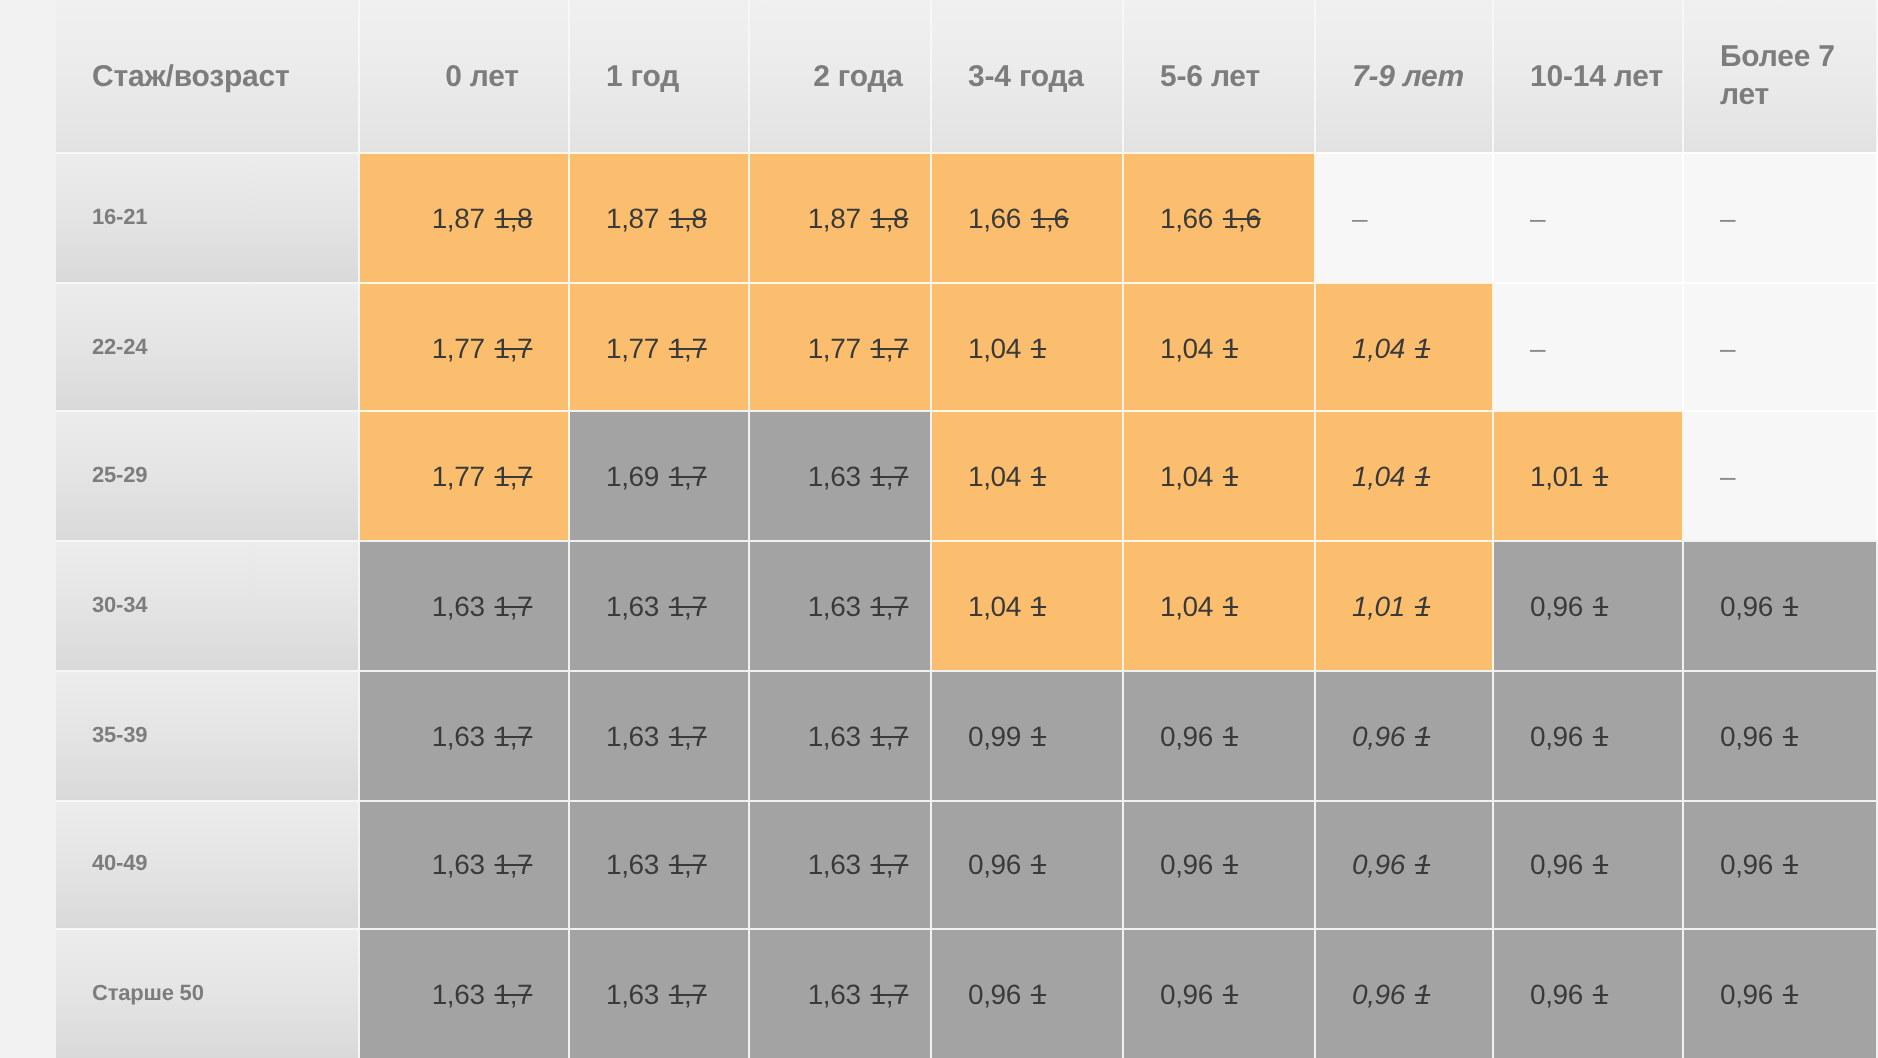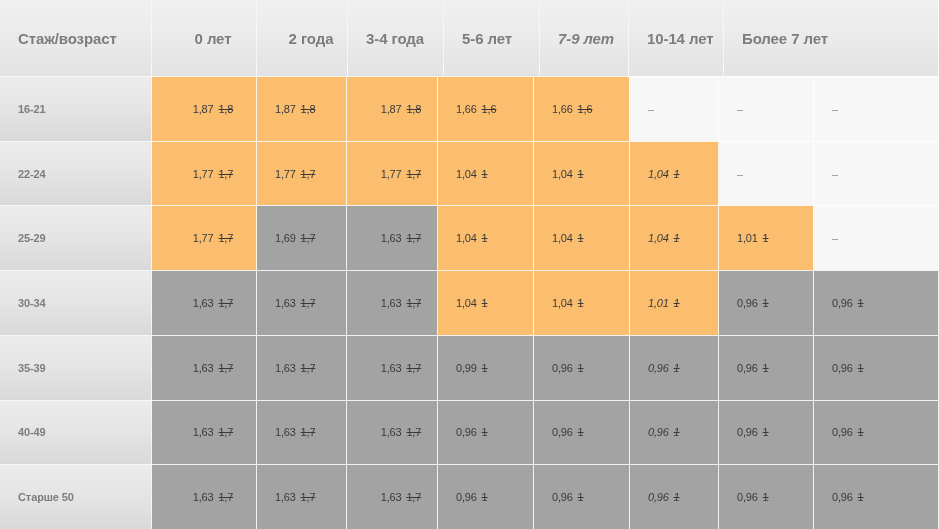--- a/index.html
+++ b/index.html
@@ -12,21 +12,21 @@
   #table-root{
     width:939px;height:529px;
     display:flex;flex-direction:column;
     box-sizing:border-box;
   }
   .row{display:flex;width:100%;}
   .header-row{height:76px;flex:0 0 76px;}
   .data-row{flex:1 1 0;min-height:0;}
 
   
-  .c0{flex:0 0 152px;}
+  .c0{flex:0 0 152px;margin-left:28px;}
   .c1{flex:0 0 105px;justify-content:center;}
   .c2{flex:0 0 90px;}
   .c3{flex:0 0 91px;justify-content:center;}
   .c4{flex:0 0 96px;}
   .c5{flex:0 0 96px;}
   .c6{flex:0 0 89px;font-style:italic;}
   .c7{flex:0 0 95px;}
   .c8{flex:1 1 auto;}
 
   
@@ -60,21 +60,21 @@
     border-right:1px solid #f5f5f5;
     letter-spacing:-0.1px;
   }
 
   
   .cell{
     display:flex;
     align-items:center;
     padding-left:18px;
     box-sizing:border-box;
-    font-size:11px;
+    font-size:14px;
     color:#3a3a3a;
     border-top:1px solid rgba(255,255,255,0.85);
     border-right:1px solid rgba(255,255,255,0.85);
     white-space:nowrap;
     letter-spacing:-0.2px;
   }
   .cell.orange{background:#fbbe6e;}
   .cell.green{background:#a3a3a3;}
   .cell.blank{background:#f7f7f7;color:#8a8a8a;}
   .cell .nv{margin-right:5px;}
@@ -85,20 +85,23 @@
 <body>
 
 <div id="table-root">
   <div class="row header-row" id="header-row">
       <div class="hcell c0 first">
         <span class="htxt">Стаж/возраст</span>
       </div>
       <div class="hcell c1">
         <span class="htxt">0 лет</span>
       </div>
+      <div class="hcell c2">
+        <span class="htxt">1 год</span>
+      </div>
       <div class="hcell c3">
         <span class="htxt">2 года</span>
       </div>
       <div class="hcell c4">
         <span class="htxt">3-4 года</span>
       </div>
       <div class="hcell c5">
         <span class="htxt">5-6 лет</span>
       </div>
       <div class="hcell c6">

